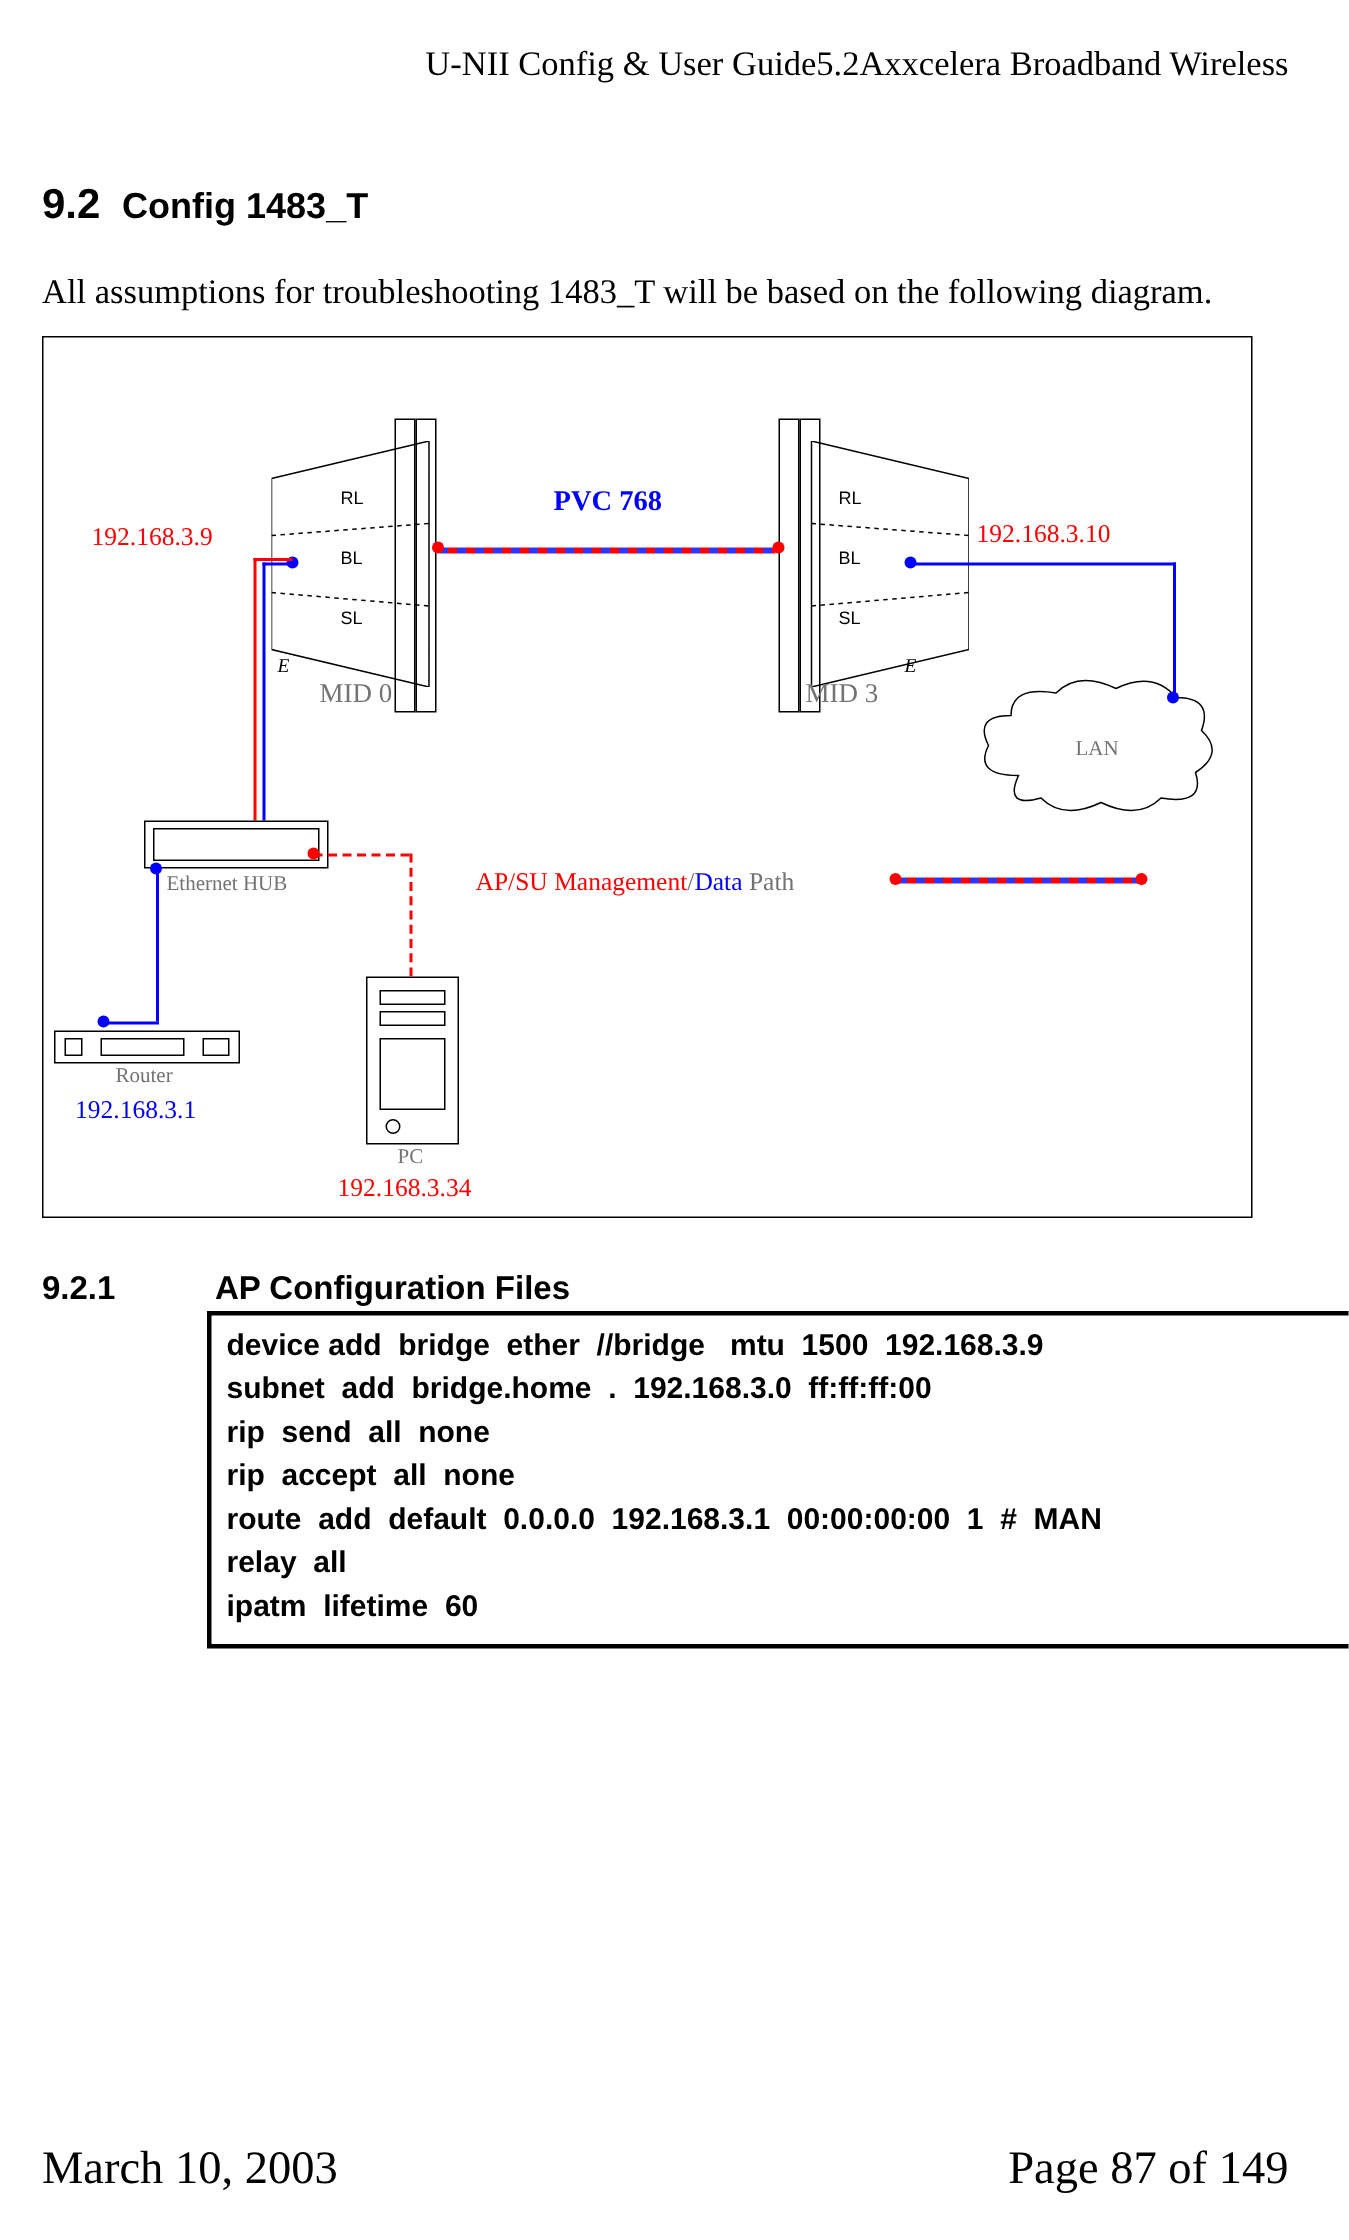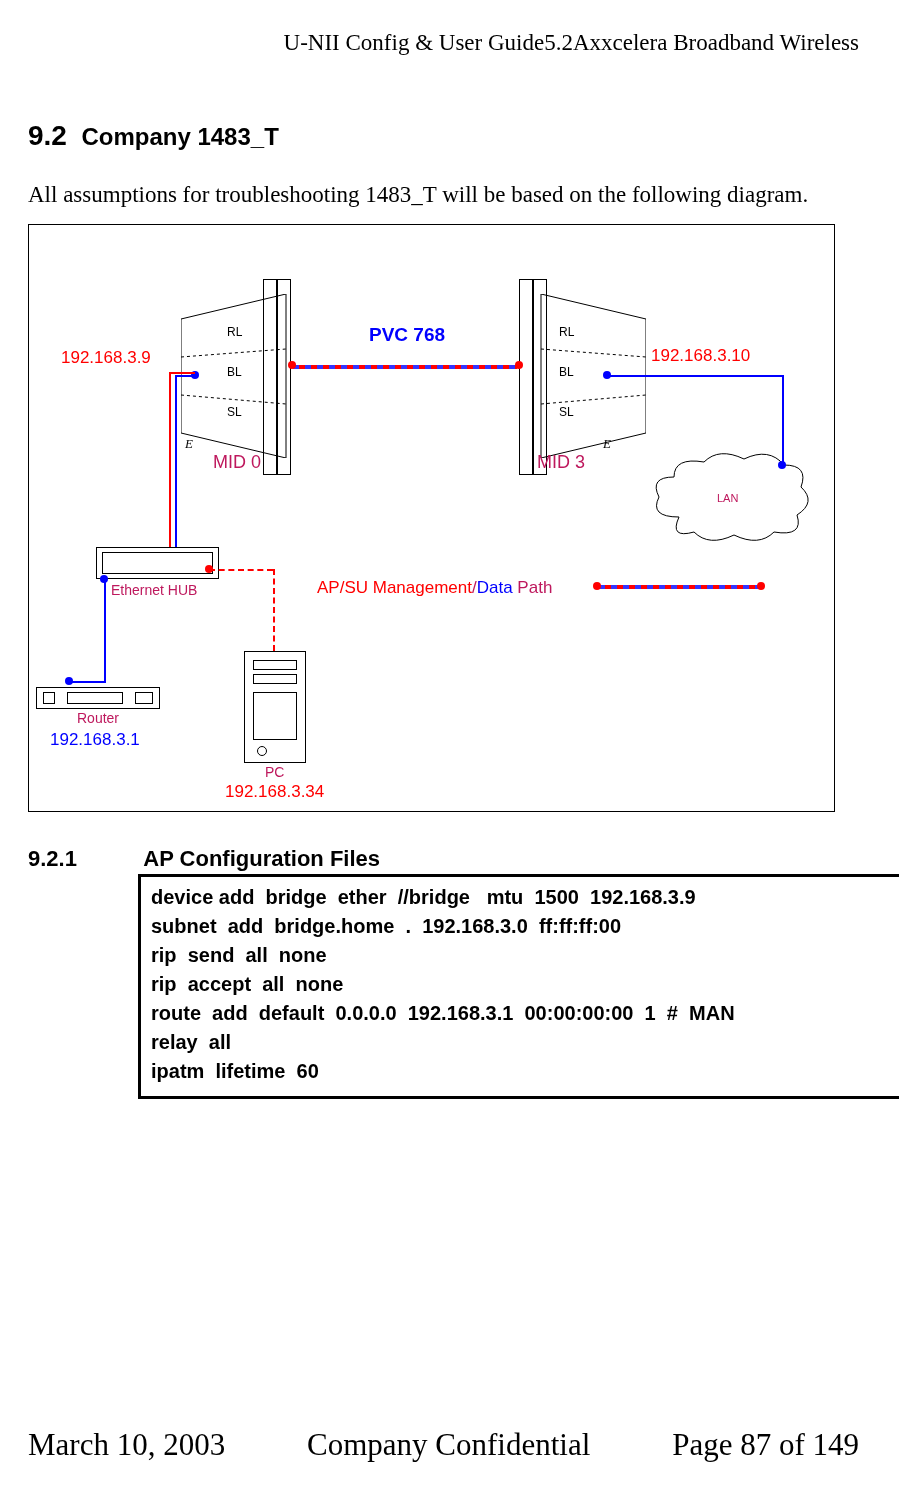--- a/index.html
+++ b/index.html
@@ -42,25 +42,25 @@
   .diagram-box {
     margin-top: 14px;
     border: 1px solid #000;
     width: 793px;
     height: 586px;
     position: relative;
     margin-left: 0px;
     padding-left: 12px;
   }
   
-  .lbl { position: absolute; font-family: Liberation Sans, sans-serif; font-size: 16px; line-height: 1; }
+  .lbl { position: absolute; font-family: Liberation Serif, serif; font-size: 16px; line-height: 1; }
   .timesI { font-family: "Times New Roman"; font-style: italic; font-size: 13px; }
   .red { color: #ff0000; }
   .blue { color: #0000ff; }
-  .black { color: #be185d; }
+  .black { color: #737373; }
 
   .dot { position: absolute; width: 8px; height: 8px; border-radius: 50%; }
   .dot-red { background: #ff0000; }
   .dot-blue { background: #0000ff; }
 
   .line { position: absolute; background: #000; }
   .line-red { background: #ff0000; }
   .line-blue { background: #0000ff; }
   .dash-h { position: absolute; height: 0; border-top: 2px dashed #ff0000; }
   .dash-v { position: absolute; width: 0; border-left: 2px dashed #ff0000; }
@@ -122,21 +122,21 @@
 <div class="page">
 
   <div class="header">
     <div class="left">U-NII Config &amp; User Guide</div>
     <div class="center">5.2</div>
     <div class="right">Axxcelera Broadband Wireless</div>
   </div>
 
   <div class="sec-head">
     <span class="num">9.2</span>
-    <span class="title">Company 1483_T</span>
+    <span class="title">Config 1483_T</span>
   </div>
 
   <div class="intro-para">All assumptions for troubleshooting 1483_T will be based on the following diagram.</div>
 
   <div class="diagram-box">
 
     <svg class="trap-svg" style="left:152px; top:69px;" width="135" height="164">
       <polygon points="0,25 105,0 105,164 0,139" fill="#fff" stroke="#000" stroke-width="1"></polygon>
       <line x1="0" y1="63" x2="105" y2="55" stroke="#000" stroke-width="1" stroke-dasharray="3,3"></line>
       <line x1="0" y1="101" x2="105" y2="110" stroke="#000" stroke-width="1" stroke-dasharray="3,3"></line>
@@ -174,21 +174,21 @@
 
     <div class="lbl timesI" style="left:156px; top:212px;">E</div>
     <div class="lbl timesI" style="left:574px; top:212px;">E</div>
 
     <div class="lbl black" style="left:184px; top:228px; font-size:18px;">MID 0</div>
     <div class="lbl black" style="left:508px; top:228px; font-size:18px;">MID 3</div>
 
     <svg class="cloud-svg" style="left:620px; top:222px;" width="162" height="110">
       <path d="M30 70 Q0 70 10 50 Q0 30 25 30 Q25 10 55 15 Q70 0 95 12 Q120 0 135 18 Q160 18 152 40 Q168 55 148 68 Q155 90 125 85 Q110 100 85 88 Q60 100 45 85 Q20 92 30 70 Z" fill="#fff" stroke="#000" stroke-width="1"></path>
     </svg>
-    <div class="lbl black" style="left:688px; top:268px; font-size:11px;">LAN</div>
+    <div class="lbl black" style="left:688px; top:268px; font-size:14px;">LAN</div>
 
     <div class="line line-blue" style="left:578px; top:150px; width:177px; height:2px;"></div>
     <div class="line line-blue" style="left:753px; top:150px; width:2px; height:90px;"></div>
     <div class="dot dot-blue" style="left:574px; top:146px;"></div>
     <div class="dot dot-blue" style="left:749px; top:236px;"></div>
 
     <div class="line line-blue" style="left:146px; top:150px; width:20px; height:2px;"></div>
     <div class="line line-blue" style="left:146px; top:150px; width:2px; height:184px;"></div>
     <div class="dot dot-blue" style="left:162px; top:146px;"></div>
     <div class="dot dot-blue" style="left:142px; top:330px;"></div>
@@ -247,16 +247,15 @@
   <div class="codebox">device add  bridge  ether  //bridge   mtu  1500  192.168.3.9
 subnet  add  bridge.home  .  192.168.3.0  ff:ff:ff:00
 rip  send  all  none
 rip  accept  all  none
 route  add  default  0.0.0.0  192.168.3.1  00:00:00:00  1  #  MAN
 relay  all
 ipatm  lifetime  60</div>
 
   <div class="footer">
     <div>March 10, 2003</div>
-    <div>Company Confidential</div>
     <div>Page 87 of 149</div>
   </div>
 </div>
 
 </body></html>

